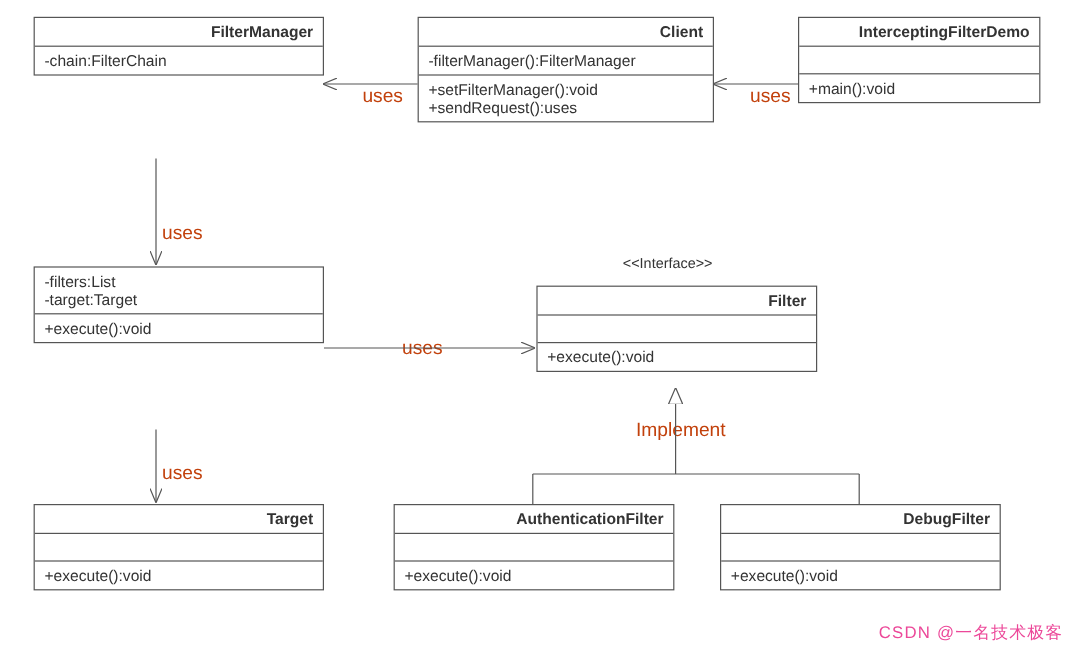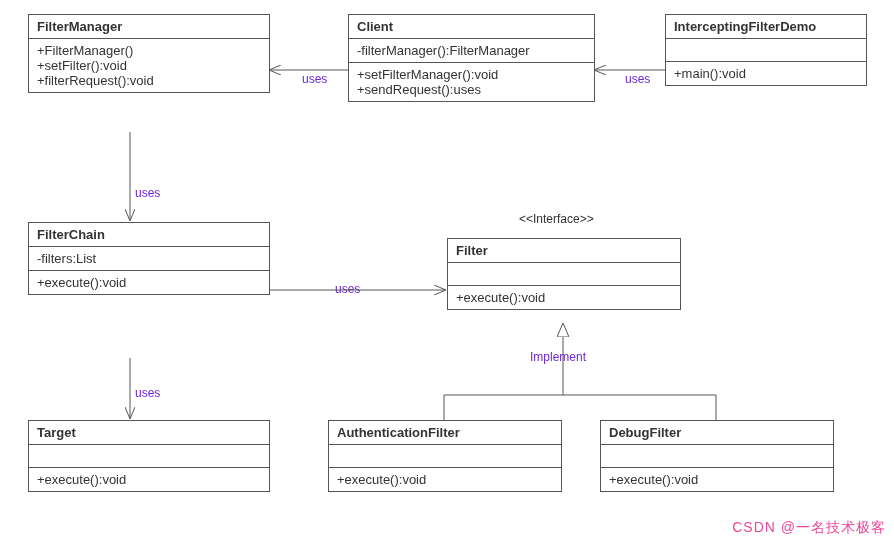--- a/index.html
+++ b/index.html
@@ -1,37 +1,35 @@
 <!DOCTYPE html>
 <html><head>
 <meta charset="utf-8">
 <style>
 html,body{margin:0;padding:0;font-family:Arial,Helvetica,sans-serif;font-size:13px;color:#333;background:#fff}
 .canvas{position:relative;width:894px;height:541px;background:#fff}
 .box{position:absolute;border:1px solid #555;background:#fff}
 .sect{border-bottom:1px solid #555;padding:4px 8px;min-height:14px}
 .sect:last-child{border-bottom:none}
-.title{text-align:left;font-weight:bold}
+.title{text-align:right;font-weight:bold}
 .line{white-space:pre}
 .stereotype{position:absolute;font-size:12px;color:#333}
-.edge-label{position:absolute;font-size:12px;color:#6d28d9;background:transparent}
+.edge-label{position:absolute;font-size:16px;color:#c2410c;background:transparent}
 .watermark{position:absolute;right:8px;bottom:4px;color:#ec4899;font-size:14px;letter-spacing:1px}
 svg{position:absolute;left:0;top:0;pointer-events:none}
 </style>
 </head>
 <body>
 
 <div class="canvas">
 
   <div class="box" style="left:28px;top:14px;width:240px">
     <div class="sect title">FilterManager</div>
     <div class="sect">
-      <div class="line">+FilterManager()</div>
-      <div class="line">+setFilter():void</div>
-      <div class="line">+filterRequest():void</div>
+      <div class="line">-chain:FilterChain</div>
     </div>
   </div>
 
   <div class="box" style="left:348px;top:14px;width:245px">
     <div class="sect title">Client</div>
     <div class="sect">
       <div class="line">-filterManager():FilterManager</div>
     </div>
     <div class="sect">
       <div class="line">+setFilterManager():void</div>
@@ -41,23 +39,23 @@
 
   <div class="box" style="left:665px;top:14px;width:200px">
     <div class="sect title">InterceptingFilterDemo</div>
     <div class="sect"></div>
     <div class="sect">
       <div class="line">+main():void</div>
     </div>
   </div>
 
   <div class="box" style="left:28px;top:222px;width:240px">
-    <div class="sect title">FilterChain</div>
     <div class="sect">
       <div class="line">-filters:List</div>
+      <div class="line">-target:Target</div>
     </div>
     <div class="sect">
       <div class="line">+execute():void</div>
     </div>
   </div>
 
   <div class="stereotype" style="left:519px;top:212px">&lt;&lt;Interface&gt;&gt;</div>
 
   <div class="box" style="left:447px;top:238px;width:232px">
     <div class="sect title">Filter</div>

